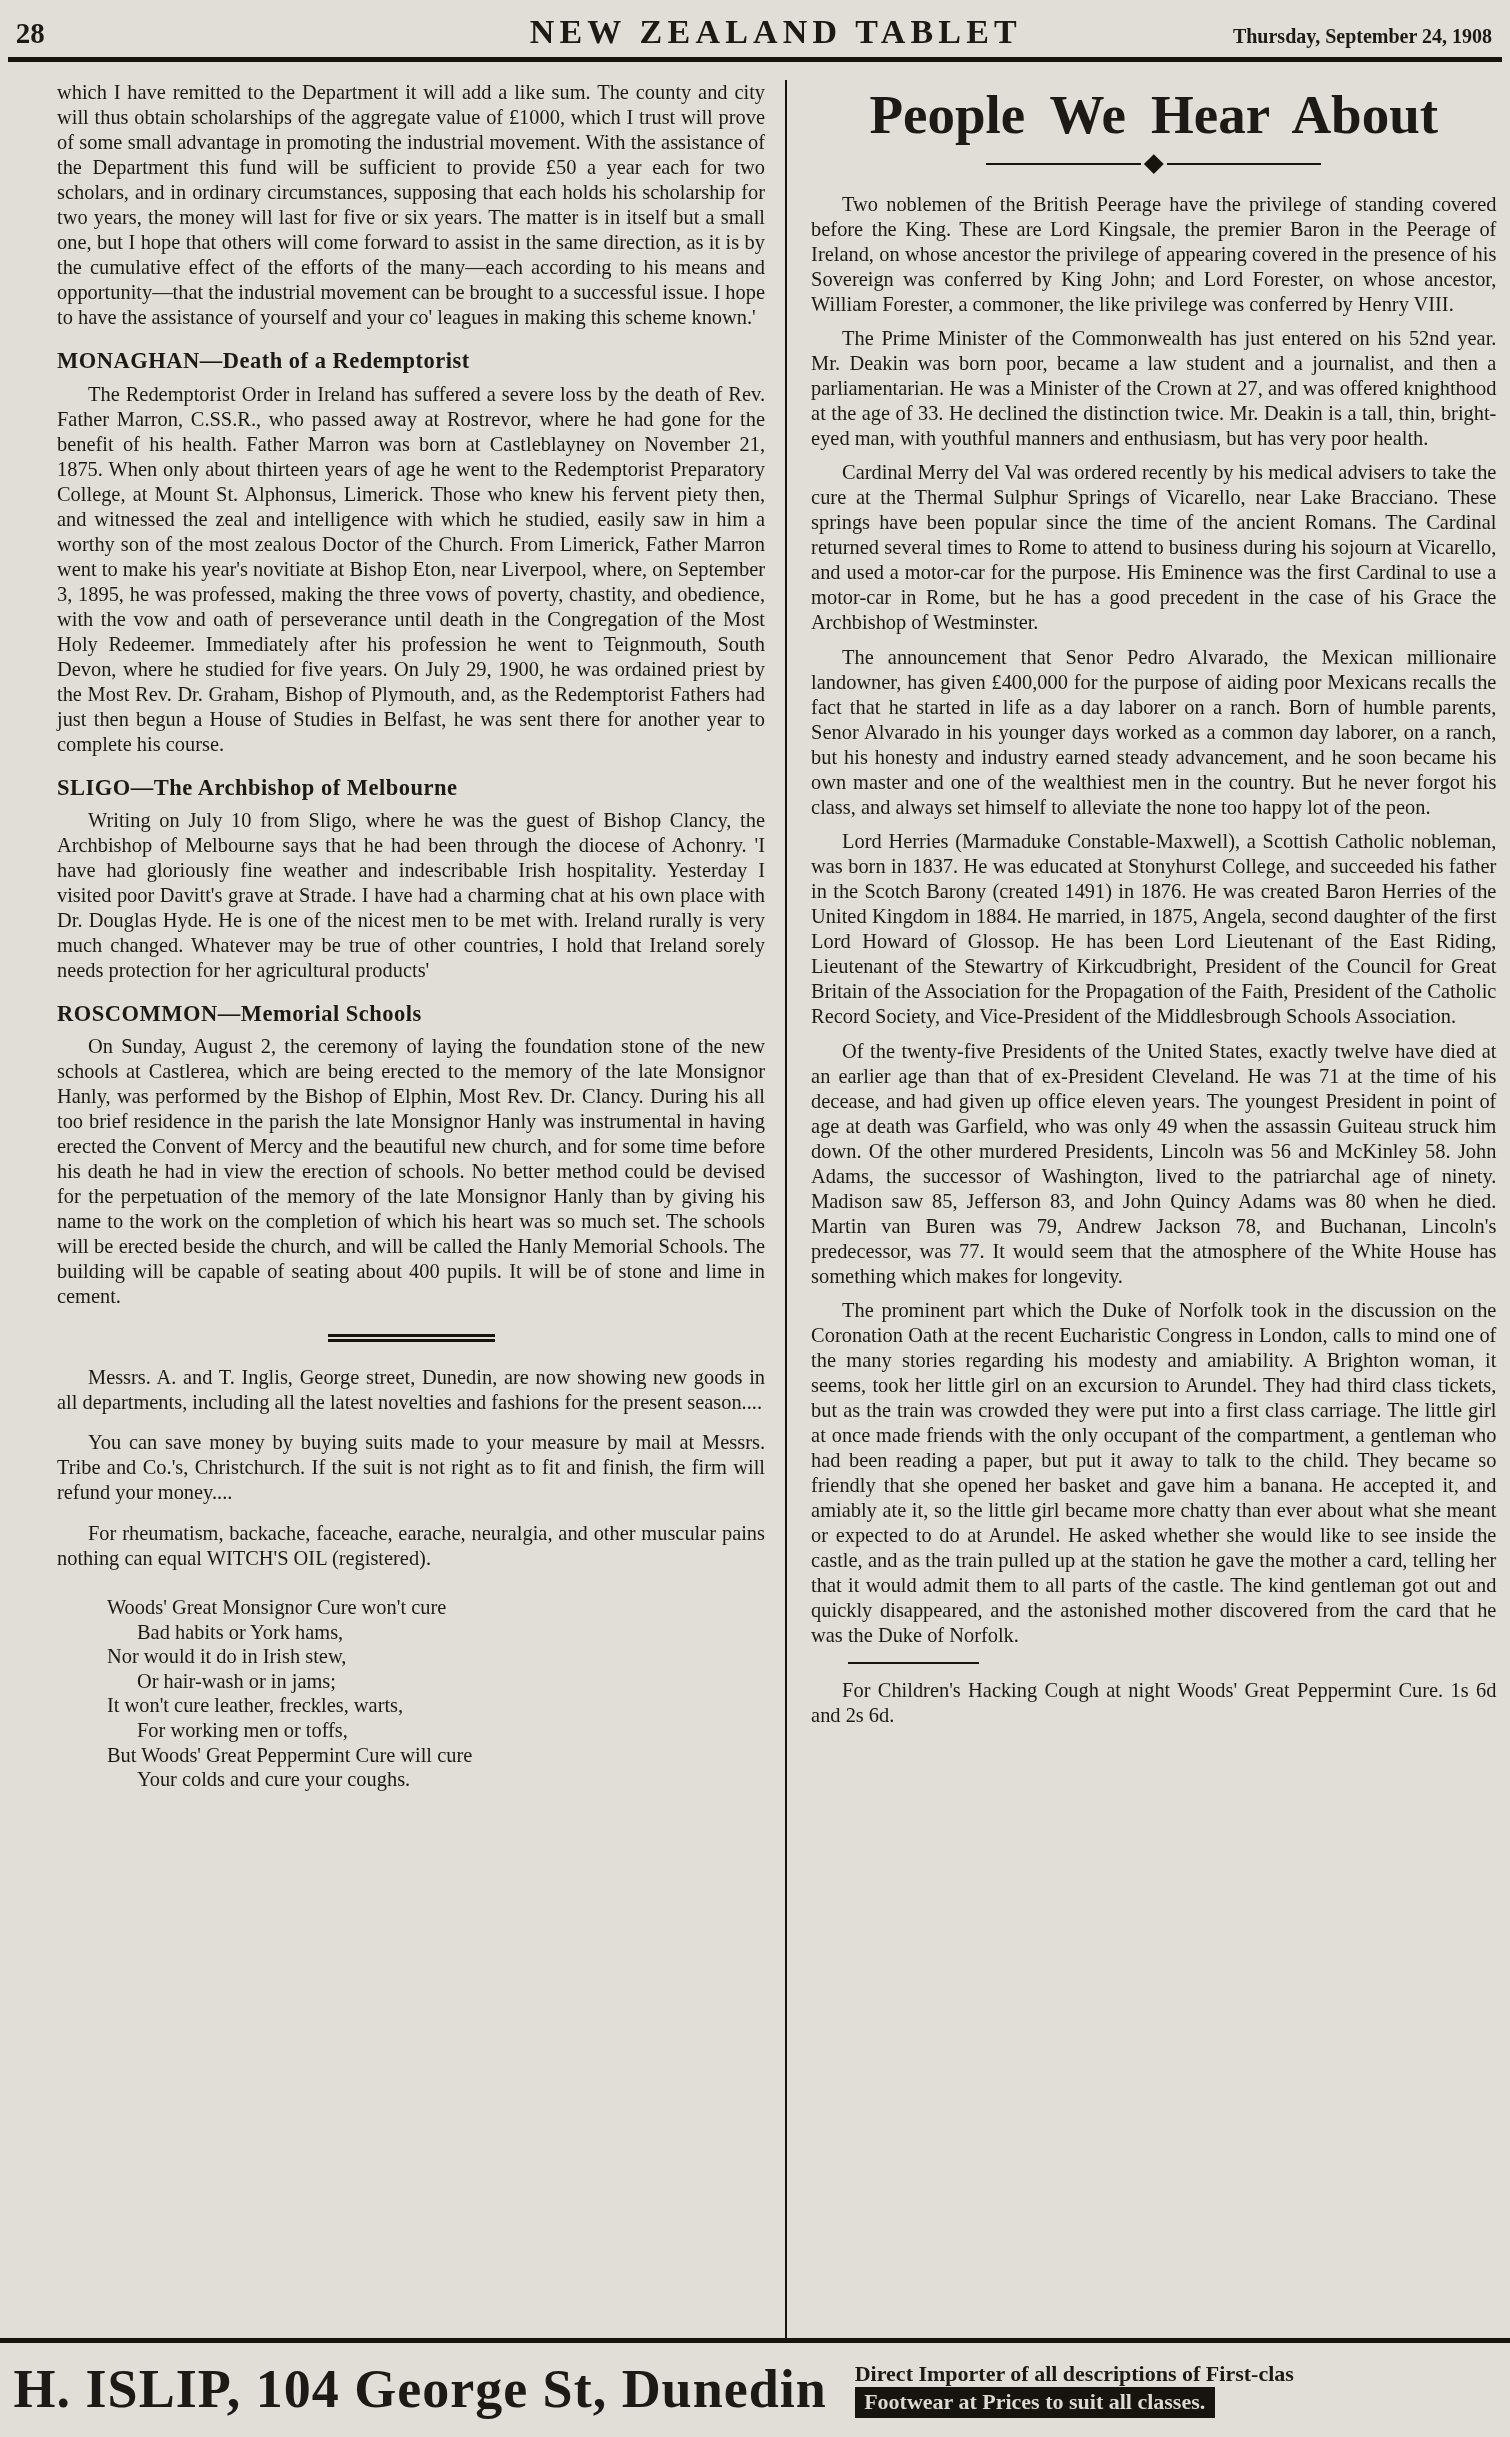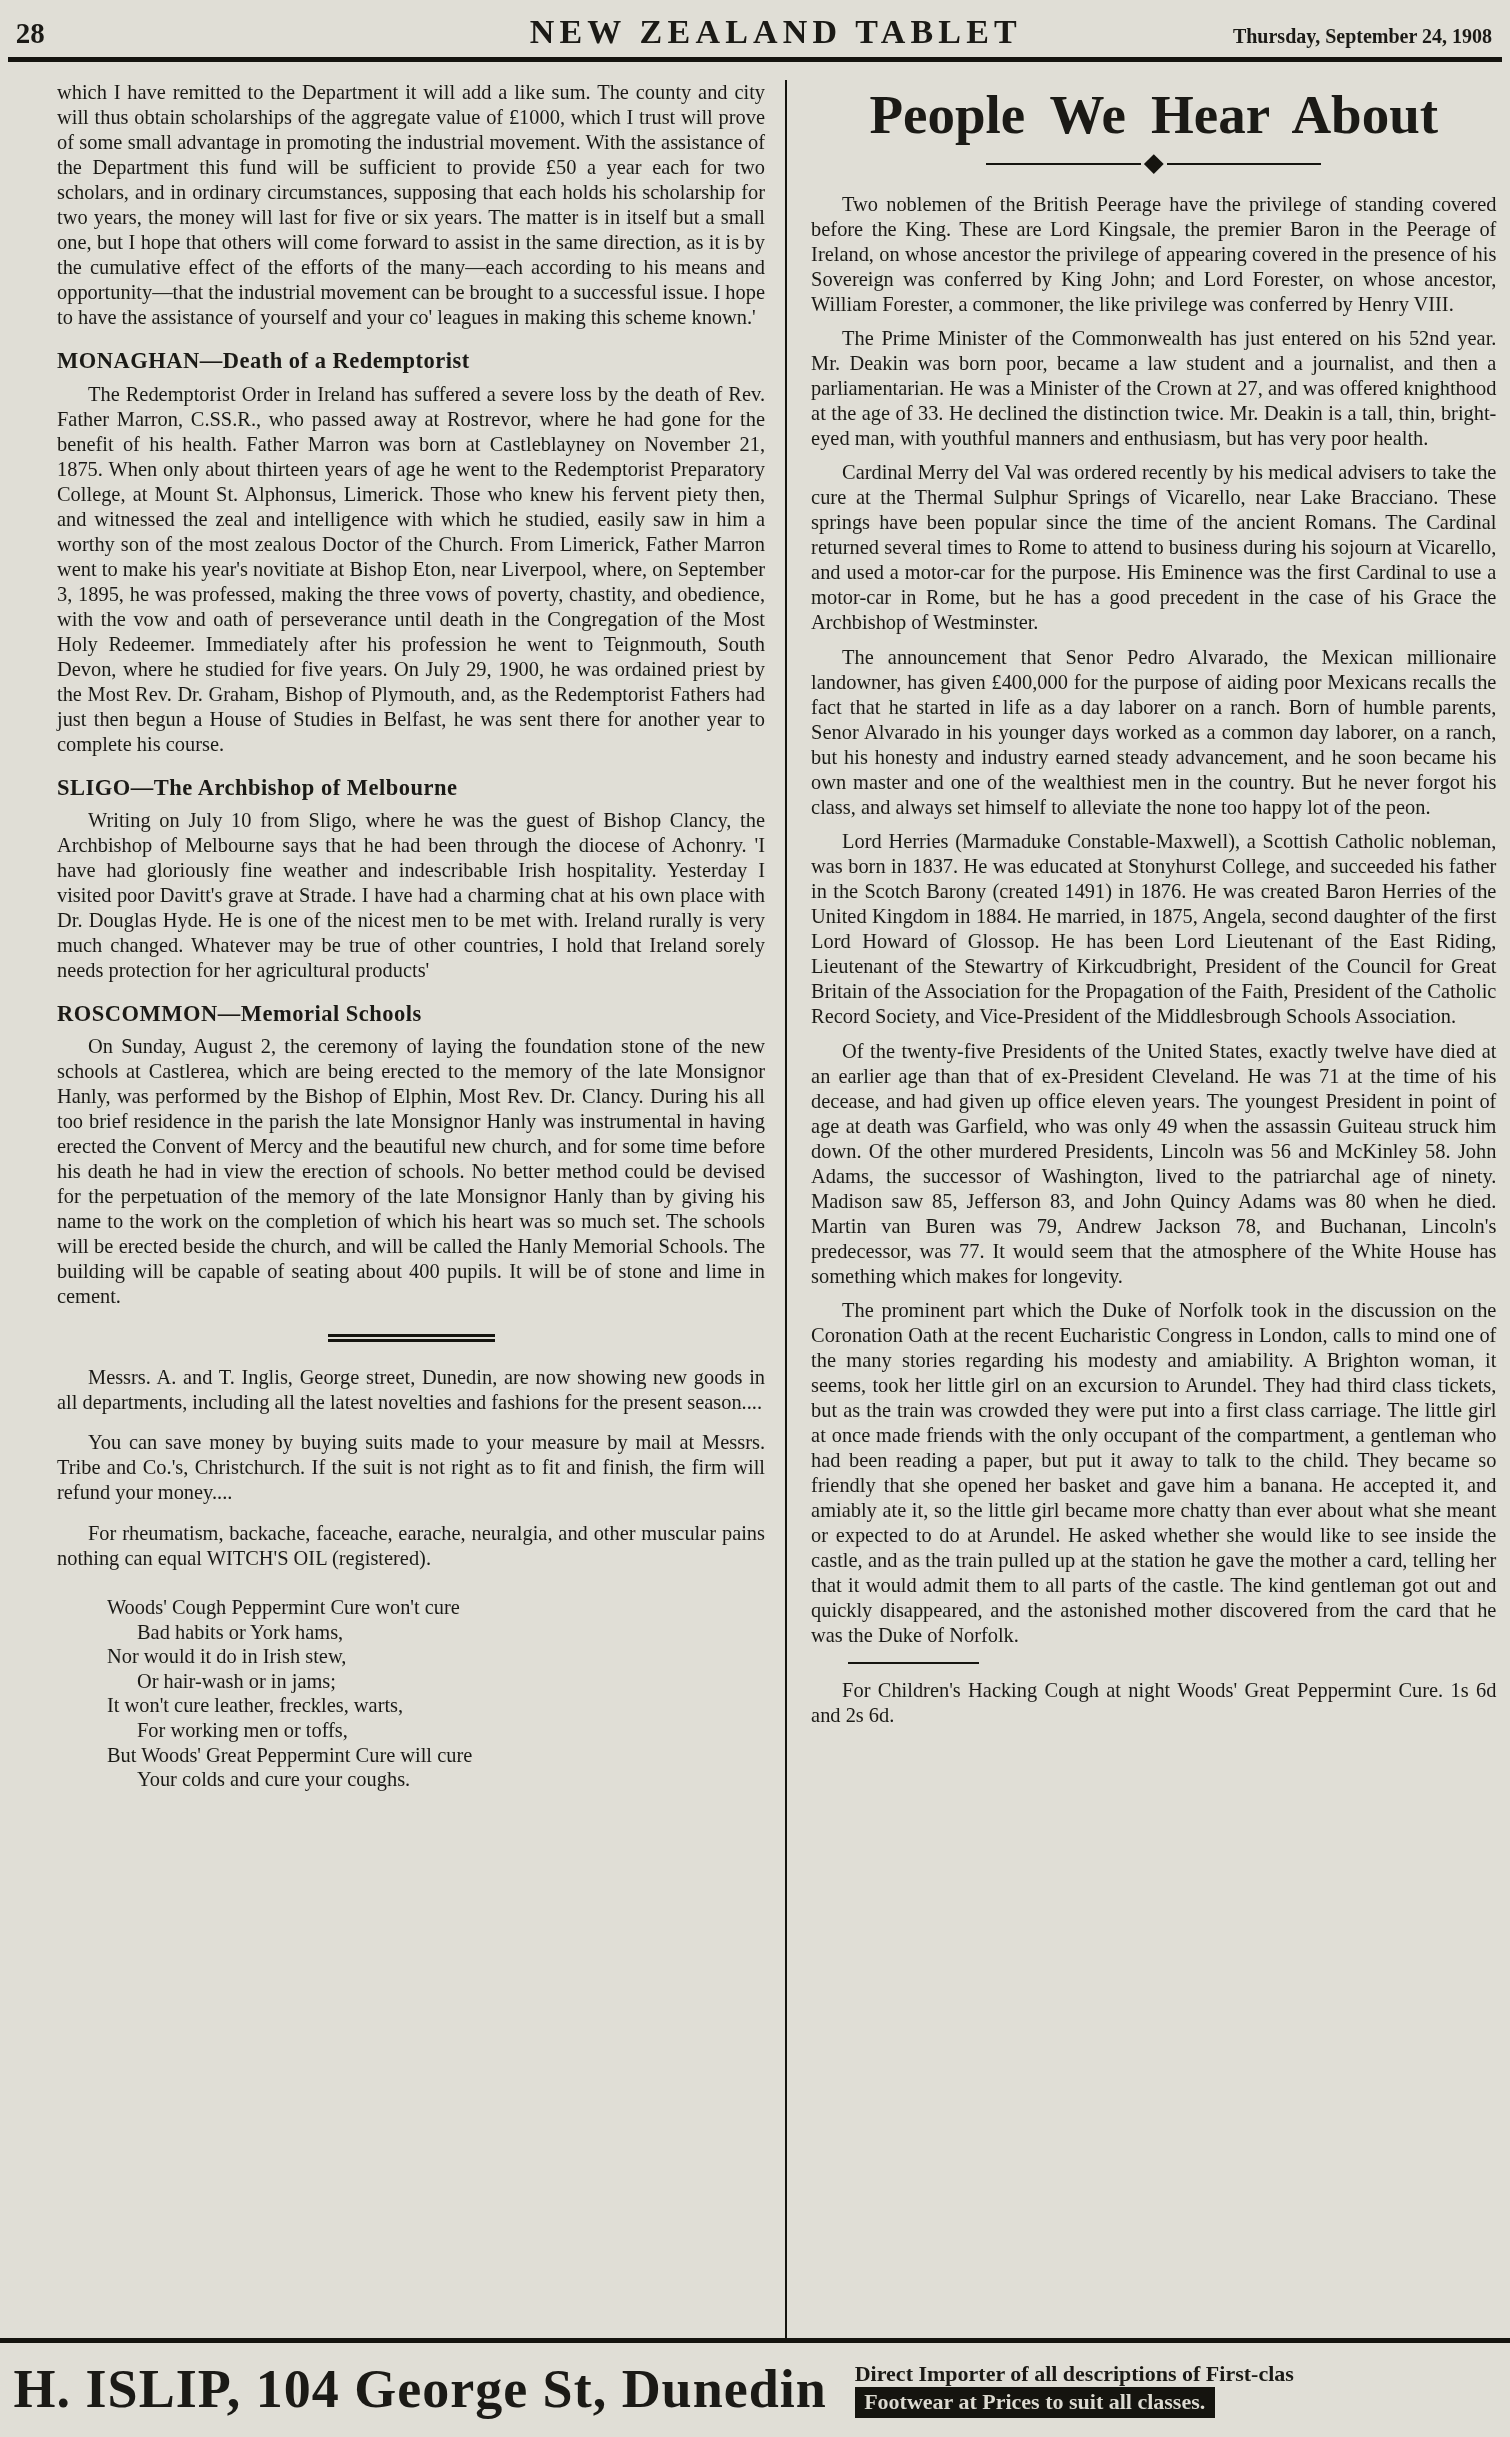--- a/index.html
+++ b/index.html
@@ -151,21 +151,21 @@
     <h2 class="section-heading">ROSCOMMON—Memorial Schools</h2>
     <p class="body-par">On Sunday, August 2, the ceremony of laying the foundation stone of the new schools at Castlerea, which are being erected to the memory of the late Monsignor Hanly, was performed by the Bishop of Elphin, Most Rev. Dr. Clancy. During his all too brief residence in the parish the late Monsignor Hanly was instrumental in having erected the Convent of Mercy and the beautiful new church, and for some time before his death he had in view the erection of schools. No better method could be devised for the perpetuation of the memory of the late Monsignor Hanly than by giving his name to the work on the completion of which his heart was so much set. The schools will be erected beside the church, and will be called the Hanly Memorial Schools. The building will be capable of seating about 400 pupils. It will be of stone and lime in cement.</p>
 
     <div class="divider-double"></div>
 
     <p class="body-par notice">Messrs. A. and T. Inglis, George street, Dunedin, are now showing new goods in all departments, including all the latest novelties and fashions for the present season....</p>
     <p class="body-par notice">You can save money by buying suits made to your measure by mail at Messrs. Tribe and Co.'s, Christchurch. If the suit is not right as to fit and finish, the firm will refund your money....</p>
     <p class="body-par notice">For rheumatism, backache, faceache, earache, neuralgia, and other muscular pains nothing can equal WITCH'S OIL (registered).</p>
 
     <div class="poem">
-      <div class="poem-line">Woods' Cough Peppermint Cure won't cure</div>
+      <div class="poem-line">Woods' Great Monsignor Cure won't cure</div>
       <div class="poem-line indent">Bad habits or York hams,</div>
       <div class="poem-line">Nor would it do in Irish stew,</div>
       <div class="poem-line indent">Or hair-wash or in jams;</div>
       <div class="poem-line">It won't cure leather, freckles, warts,</div>
       <div class="poem-line indent">For working men or toffs,</div>
       <div class="poem-line">But Woods' Great Peppermint Cure will cure</div>
       <div class="poem-line indent">Your colds and cure your coughs.</div>
     </div>
   </section>
 

